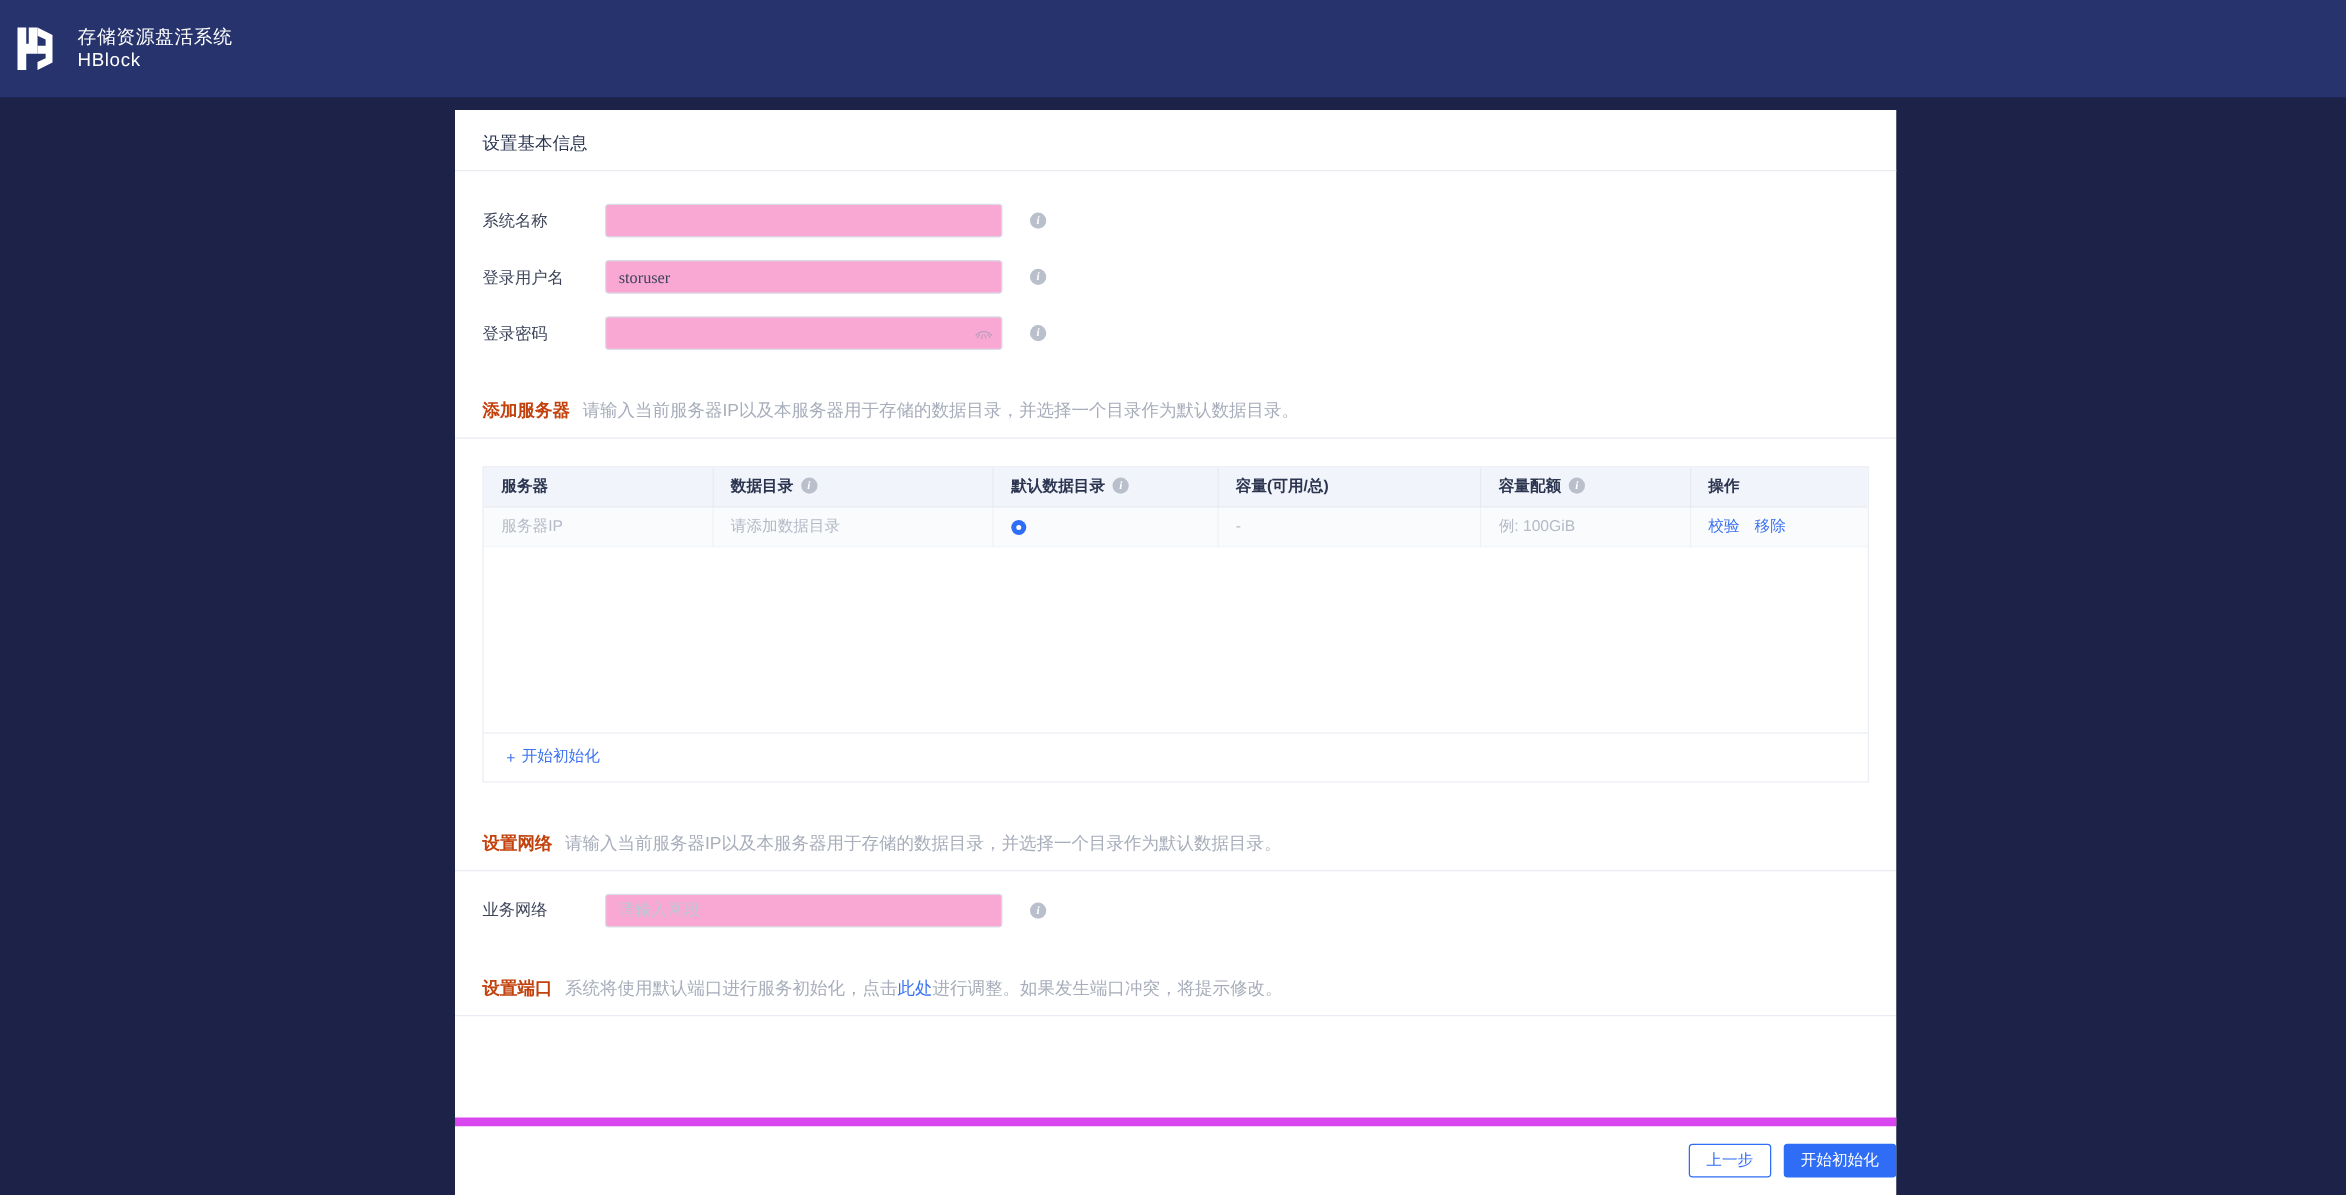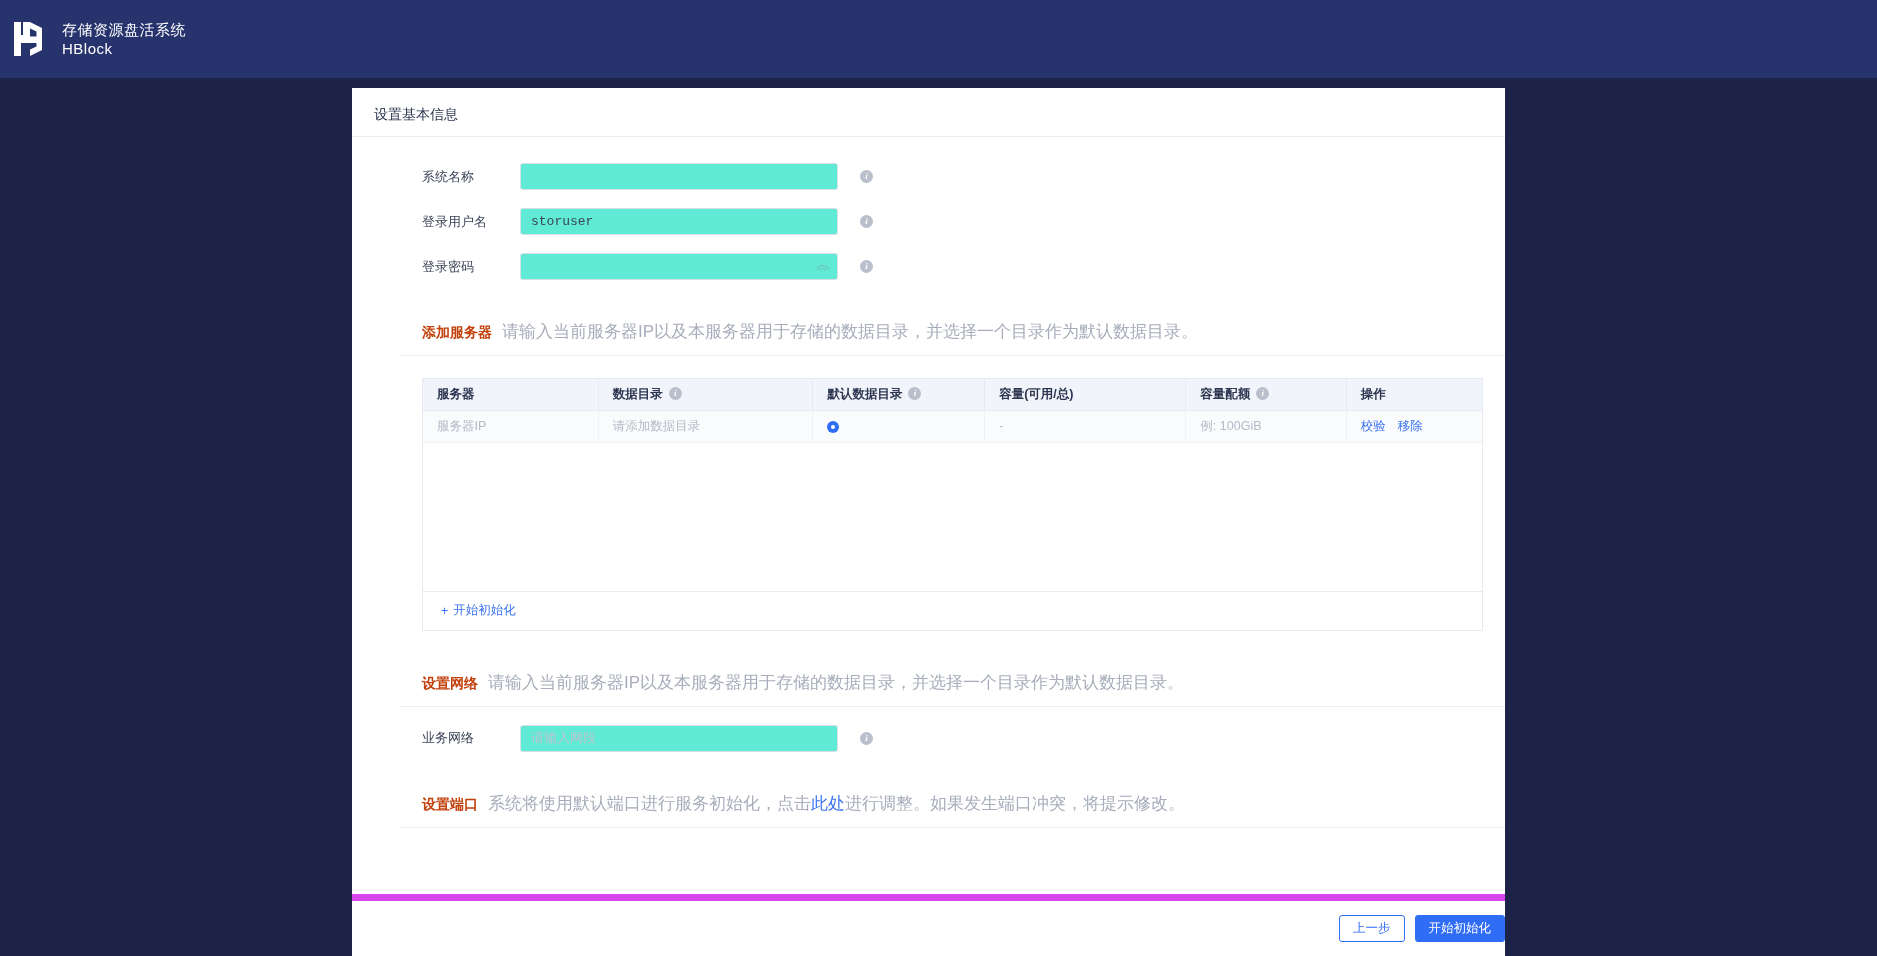--- a/index.html
+++ b/index.html
@@ -61,21 +61,21 @@
     top: 78px; left: 0;
     width: 1877px;
     height: 878px;
     background: #1d2348;
   }
 
   
   .wizard-card {
     position: absolute;
     top: 88px;
-    left: 352px;
+    left: 364px;
     width: 1153px;
     height: 868px;
     background: #ffffff;
     box-sizing: border-box;
     display: flex;
     flex-direction: column;
   }
 
   .card-title {
     height: 41px;
@@ -87,21 +87,20 @@
     box-sizing: border-box;
     padding-top: 8px;
     height: 49px;
     line-height: 36px;
   }
 
   .card-body {
     flex: 1 1 auto;
     position: relative;
     overflow: hidden;
-    padding-left: 48px;
   }
 
   
   .form-row {
     display: flex;
     align-items: center;
     padding-left: 22px;
     margin-top: 18px;
   }
   .form-row:first-child { margin-top: 26px; }
@@ -119,23 +118,23 @@
   }
   .text-input {
     width: 318px;
     height: 27px;
     box-sizing: border-box;
     border: 1px solid #d9dde5;
     border-radius: 3px;
     padding: 0 26px 0 10px;
     font-size: 13px;
     color: #3d4459;
-    background: #5eead4;
+    background: #f9a8d4;
     outline: none;
-    font-family: Liberation Mono, monospace;
+    font-family: Liberation Serif, serif;
   }
   .text-input::placeholder { color: #bfc5d1; }
 
   .eye-icon {
     position: absolute;
     right: 8px;
     top: 50%;
     transform: translateY(-50%);
     width: 14px;
     height: 10px;
@@ -173,21 +172,21 @@
     padding-left: 22px;
     margin-top: 40px;
   }
   .section-title {
     font-size: 14px;
     font-weight: bold;
     color: #c2410c;
     flex: 0 0 auto;
   }
   .section-desc {
-    font-size: 17px;
+    font-size: 14px;
     color: #a7adba;
     margin-left: 10px;
   }
   .section-rule {
     margin-top: 12px;
     height: 1px;
     background: #e9ecf2;
     width: 100%;
   }
 

